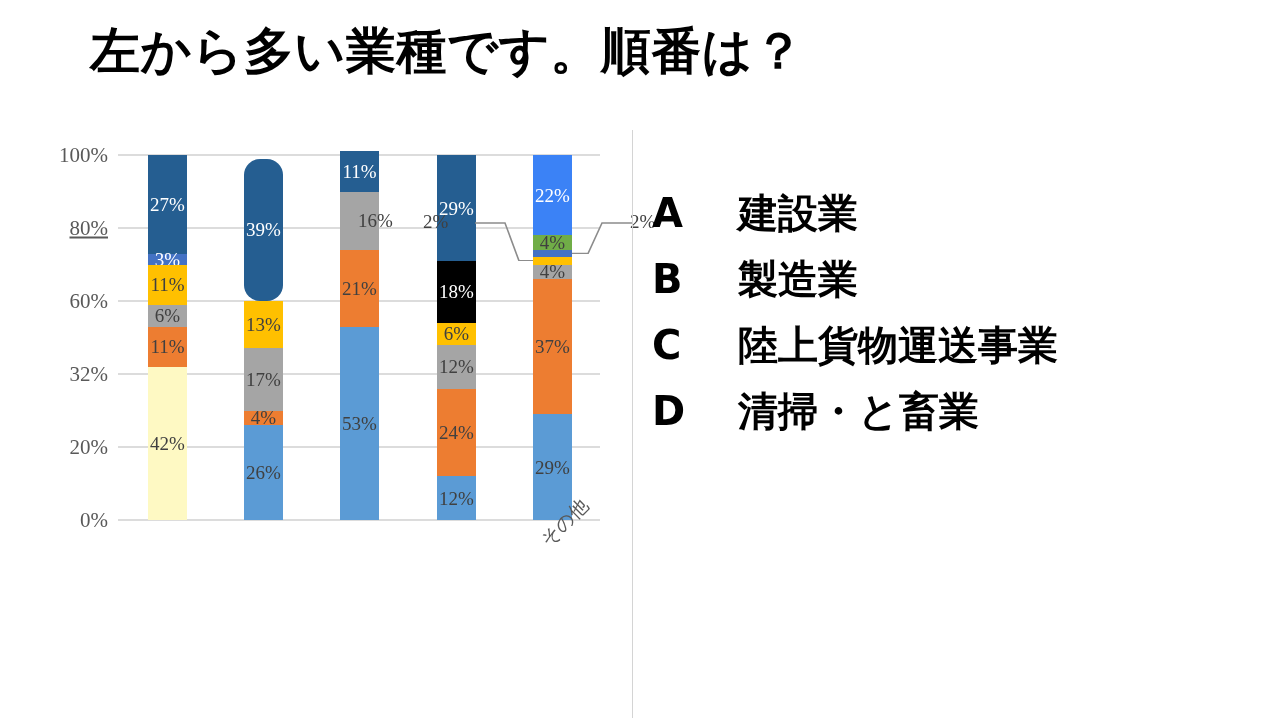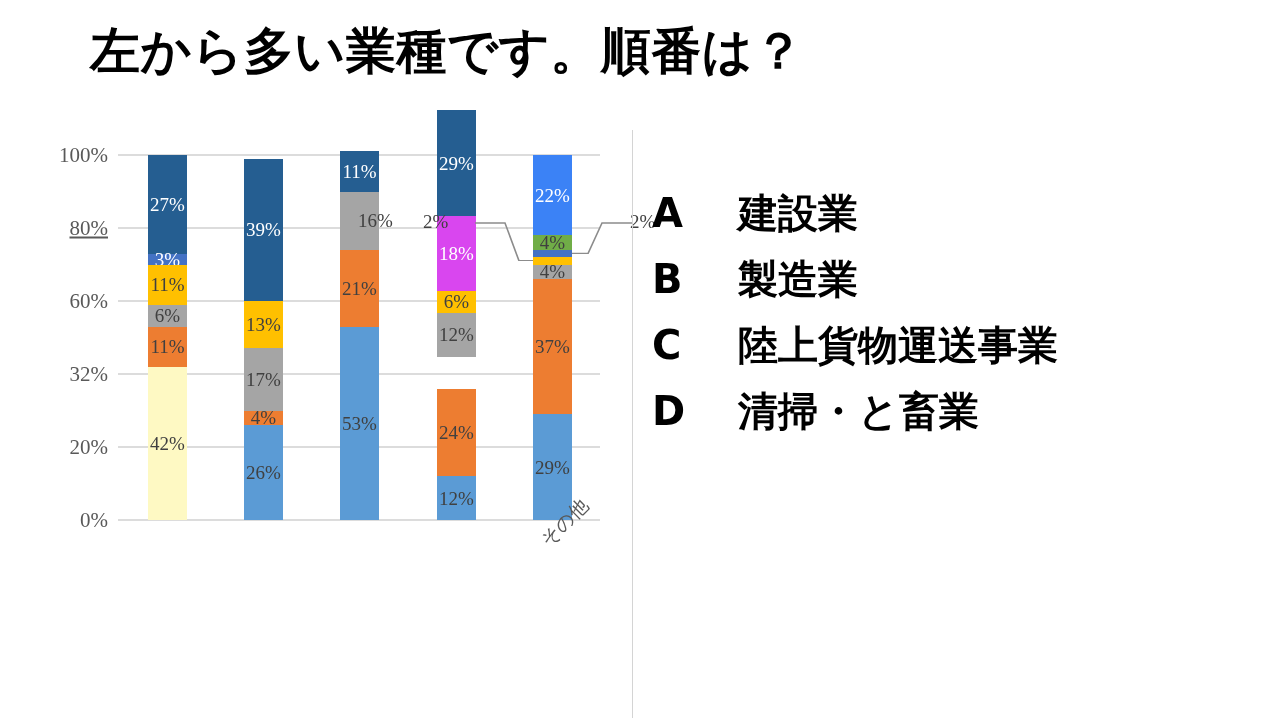--- a/index.html
+++ b/index.html
@@ -191,21 +191,21 @@
           <span class="seg-label" style="color: rgb(64, 64, 64);">6%</span>
         </div>
         <div class="seg" style="height: 40.15px; background: rgb(237, 125, 49);">
           <span class="seg-label" style="color: rgb(64, 64, 64);">11%</span>
         </div>
         <div class="seg" style="height: 153.3px; background: #fef9c3;">
           <span class="seg-label" style="color: rgb(64, 64, 64);">42%</span>
         </div>
       </div>
       <div class="bar" style="left: 126px;">
-        <div class="seg" style="height: 142.35px; background: rgb(37, 94, 145);">
+        <div class="seg" style="height: 142.35px; background: rgb(37, 94, 145); border-radius: 16px;">
           <span class="seg-label" style="color: rgb(255, 255, 255);">39%</span>
         </div>
         <div class="seg" style="height: 47.45px; background: rgb(255, 192, 0);">
           <span class="seg-label" style="color: rgb(64, 64, 64);">13%</span>
         </div>
         <div class="seg" style="height: 62.05px; background: rgb(165, 165, 165);">
           <span class="seg-label" style="color: rgb(64, 64, 64);">17%</span>
         </div>
         <div class="seg" style="height: 14.6px; background: rgb(237, 125, 49);">
           <span class="seg-label" style="color: rgb(64, 64, 64);">4%</span>
@@ -225,30 +225,30 @@
           <span class="seg-label" style="color: rgb(64, 64, 64);">21%</span>
         </div>
         <div class="seg" style="height: 193.45px; background: rgb(91, 155, 213);">
           <span class="seg-label" style="color: rgb(64, 64, 64);">53%</span>
         </div>
       </div>
       <div class="bar" style="left: 319px;">
         <div class="seg" style="height: 105.85px; background: rgb(37, 94, 145);">
           <span class="seg-label" style="color: rgb(255, 255, 255);">29%</span>
         </div>
-        <div class="seg" style="height: 75px; background: #d946ef;">
+        <div class="seg" style="height: 62px; background: #000000;">
           <span class="seg-label" style="color: rgb(255, 255, 255);">18%</span>
         </div>
         <div class="seg" style="height: 21.9px; background: rgb(255, 192, 0);">
           <span class="seg-label" style="color: rgb(64, 64, 64);">6%</span>
         </div>
         <div class="seg" style="height: 43.8px; background: rgb(165, 165, 165);">
           <span class="seg-label" style="color: rgb(64, 64, 64);">12%</span>
         </div>
-        <div class="seg" style="height: 87.6px; background: rgb(237, 125, 49); margin-top: 32px;">
+        <div class="seg" style="height: 87.6px; background: rgb(237, 125, 49);">
           <span class="seg-label" style="color: rgb(64, 64, 64);">24%</span>
         </div>
         <div class="seg" style="height: 43.8px; background: rgb(91, 155, 213);">
           <span class="seg-label" style="color: rgb(64, 64, 64);">12%</span>
         </div>
       </div>
       <div class="bar" style="left: 415px;">
         <div class="seg" style="height: 80.3px; background: #3b82f6;">
           <span class="seg-label" style="color: rgb(255, 255, 255);">22%</span>
         </div>

